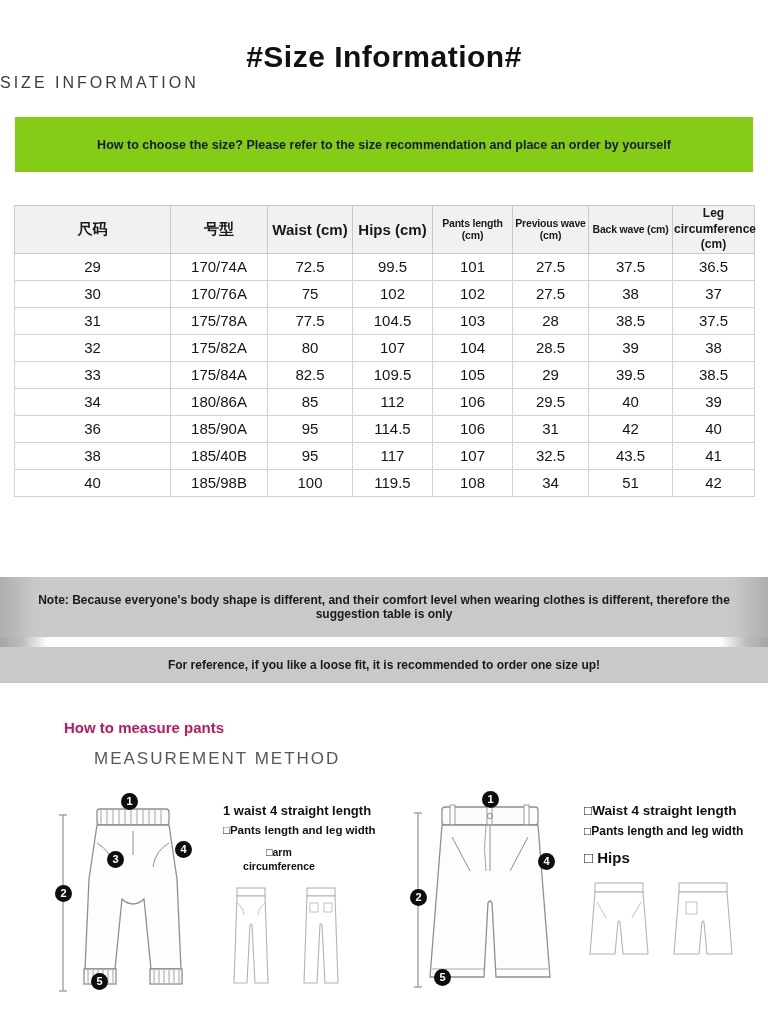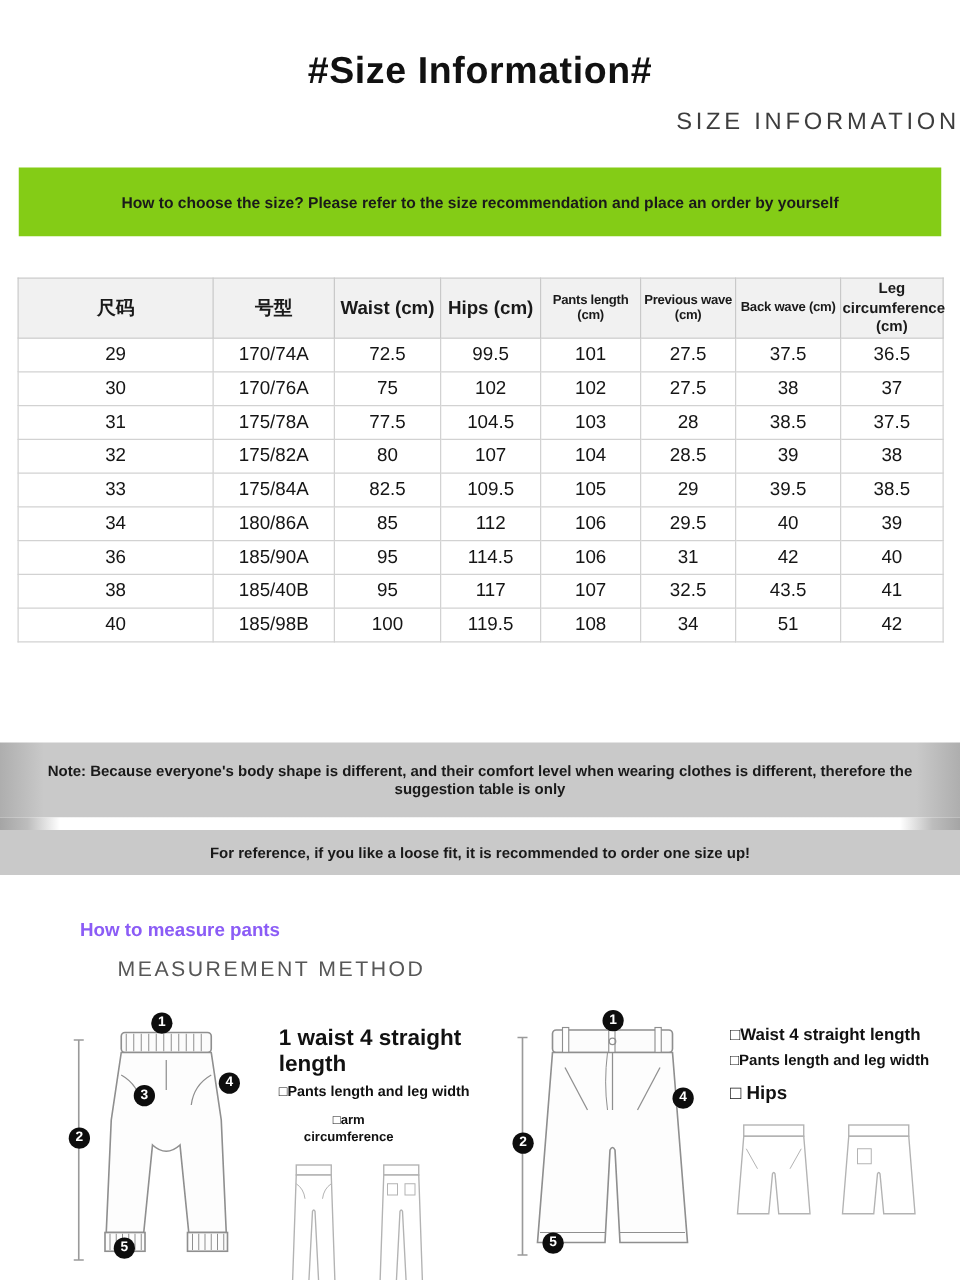--- a/index.html
+++ b/index.html
@@ -1,21 +1,21 @@
 <!DOCTYPE html>
 <html><head>
 <meta charset="utf-8">
 <style>
   * { box-sizing: border-box; }
   html,body { margin:0; padding:0; background:#fff; }
   body { width:768px; font-family:"Liberation Sans", sans-serif; color:#111; }
   .page { width:768px; height:1024px; position:relative; overflow:hidden; background:#fff; }
 
   .title { text-align:center; font-size:30px; font-weight:800; padding-top:40px; letter-spacing:0.5px; }
-  .subtitle { text-align:right; font-size:19px; letter-spacing:3px; color:#3d3d3d; margin-top:13px; }
+  .subtitle { text-align:left; font-size:16px; letter-spacing:3px; color:#3d3d3d; }
 
   .choose-banner {
     margin:25px 15px 0 15px; height:55px; background:#84cc16;
     display:flex; align-items:center; justify-content:center;
     font-size:12.5px; font-weight:bold; color:#1a1a1a; text-align:center; padding:0 30px;
   }
 
   .table-wrap { margin:33px 14px 0 14px; }
   table.size-table { width:740px; border-collapse:collapse; table-layout:fixed; }
   table.size-table th {
@@ -40,36 +40,36 @@
   .note-gap {
     height:10px;
     background:linear-gradient(90deg,#a5a5a5 0px,#bdbdbd 22px,#ffffff 48px,#ffffff calc(100% - 48px),#bdbdbd calc(100% - 22px),#a5a5a5 100%);
   }
   .note-bar2 {
     height:36px; background:#c9c9c9;
     display:flex; align-items:center; justify-content:center;
     font-size:12px; font-weight:bold; text-align:center; padding:0 10px; color:#1a1a1a;
   }
 
-  .measure-heading { margin:36px 0 0 64px; font-size:15px; font-weight:bold; color:#8b5cf6; }
+  .measure-heading { margin:36px 0 0 64px; font-size:15px; font-weight:bold; color:#be185d; }
   .measure-subheading { margin:13px 0 0 94px; font-size:17px; letter-spacing:2px; color:#575757; }
 
   .measure-row { display:flex; margin:22px 0 0 55px; }
   .fig { position:relative; width:160px; height:218px; flex:0 0 auto; }
   .fig svg { display:block; }
   .badge {
     position:absolute; width:17px; height:17px; border-radius:50%;
     background:#0d0d0d; color:#fff; font-size:11px; font-weight:bold;
     display:flex; align-items:center; justify-content:center; line-height:1;
   }
   .text-col { flex:0 0 auto; padding-top:12px; }
   .left-col  { width:165px; margin-left:8px; }
   .right-col { width:185px; margin-left:14px; }
   .mid-fig   { margin-left:22px; }
-  .lt1 { font-weight:bold; font-size:18px; color:#111; }
+  .lt1 { font-weight:bold; font-size:13px; color:#111; }
   .lt2 { font-weight:bold; font-size:11.5px; margin-top:6px; }
   .lt3 { font-weight:bold; font-size:10.5px; margin-top:9px; width:72px; margin-left:20px; text-align:center; line-height:1.35; }
   .rt1 { font-weight:bold; font-size:13.5px; }
   .rt2 { font-weight:bold; font-size:12px; margin-top:6px; }
   .rt3 { font-weight:bold; font-size:15px; margin-top:11px; }
   .thumbs { display:flex; gap:14px; margin-top:10px; }
   .thumbs svg { display:block; }
 </style>
 </head>
 <body>

